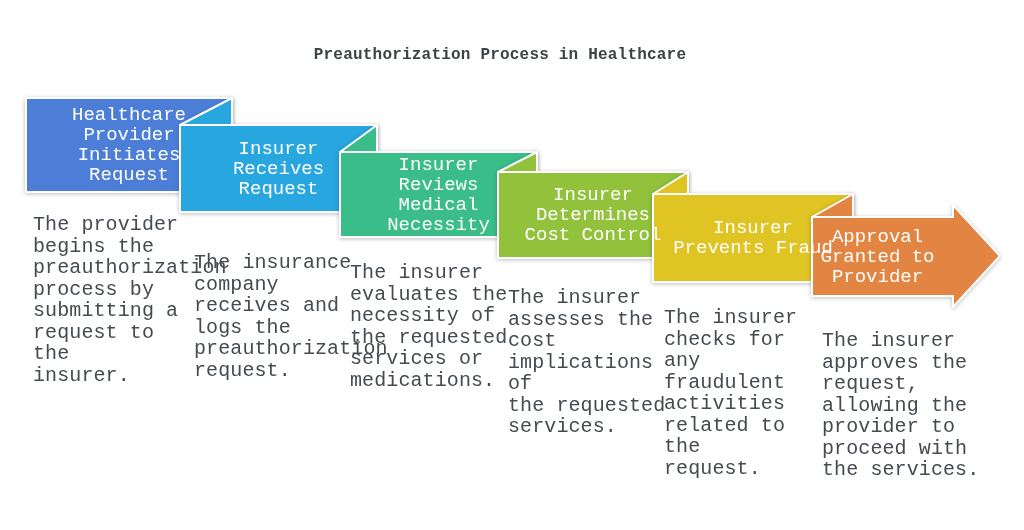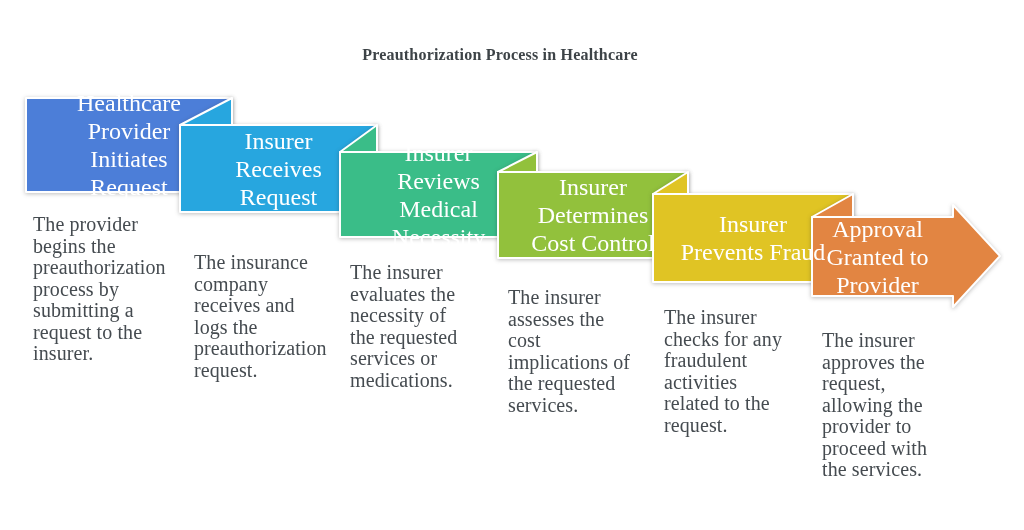--- a/index.html
+++ b/index.html
@@ -1,29 +1,29 @@
 <!DOCTYPE html>
 <html><head>
 <meta charset="utf-8">
 <style>
   html,body{margin:0;padding:0;background:#ffffff;}
   .canvas{
     position:relative;width:1004px;height:530px;background:#ffffff;overflow:hidden;
-    font-family:Liberation Serif, serif;
+    font-family:Liberation Mono, monospace;
   }
   .page-title{
     position:absolute;top:46px;left:0;width:1000px;text-align:center;
     font-size:16px;font-weight:bold;color:#3d4347;letter-spacing:.2px;
   }
   svg.diagram{position:absolute;left:0;top:0;}
   .step-shape polygon{stroke:#ffffff;stroke-width:2;stroke-linejoin:round;}
   .step-shape{filter:drop-shadow(0 1px 2px rgba(40,40,40,.30));}
   .step-label{
     position:absolute;display:flex;align-items:center;justify-content:center;
-    text-align:center;color:#ffffff;font-size:24px;line-height:28px;
+    text-align:center;color:#ffffff;font-size:19px;line-height:20px;
     white-space:pre-line;pointer-events:none;
   }
   .step-desc{
     position:absolute;width:158px;color:#454b50;font-size:20px;line-height:21.5px;
     white-space:pre-line;letter-spacing:.1px;
   }
 </style>
 </head>
 <body>
 

